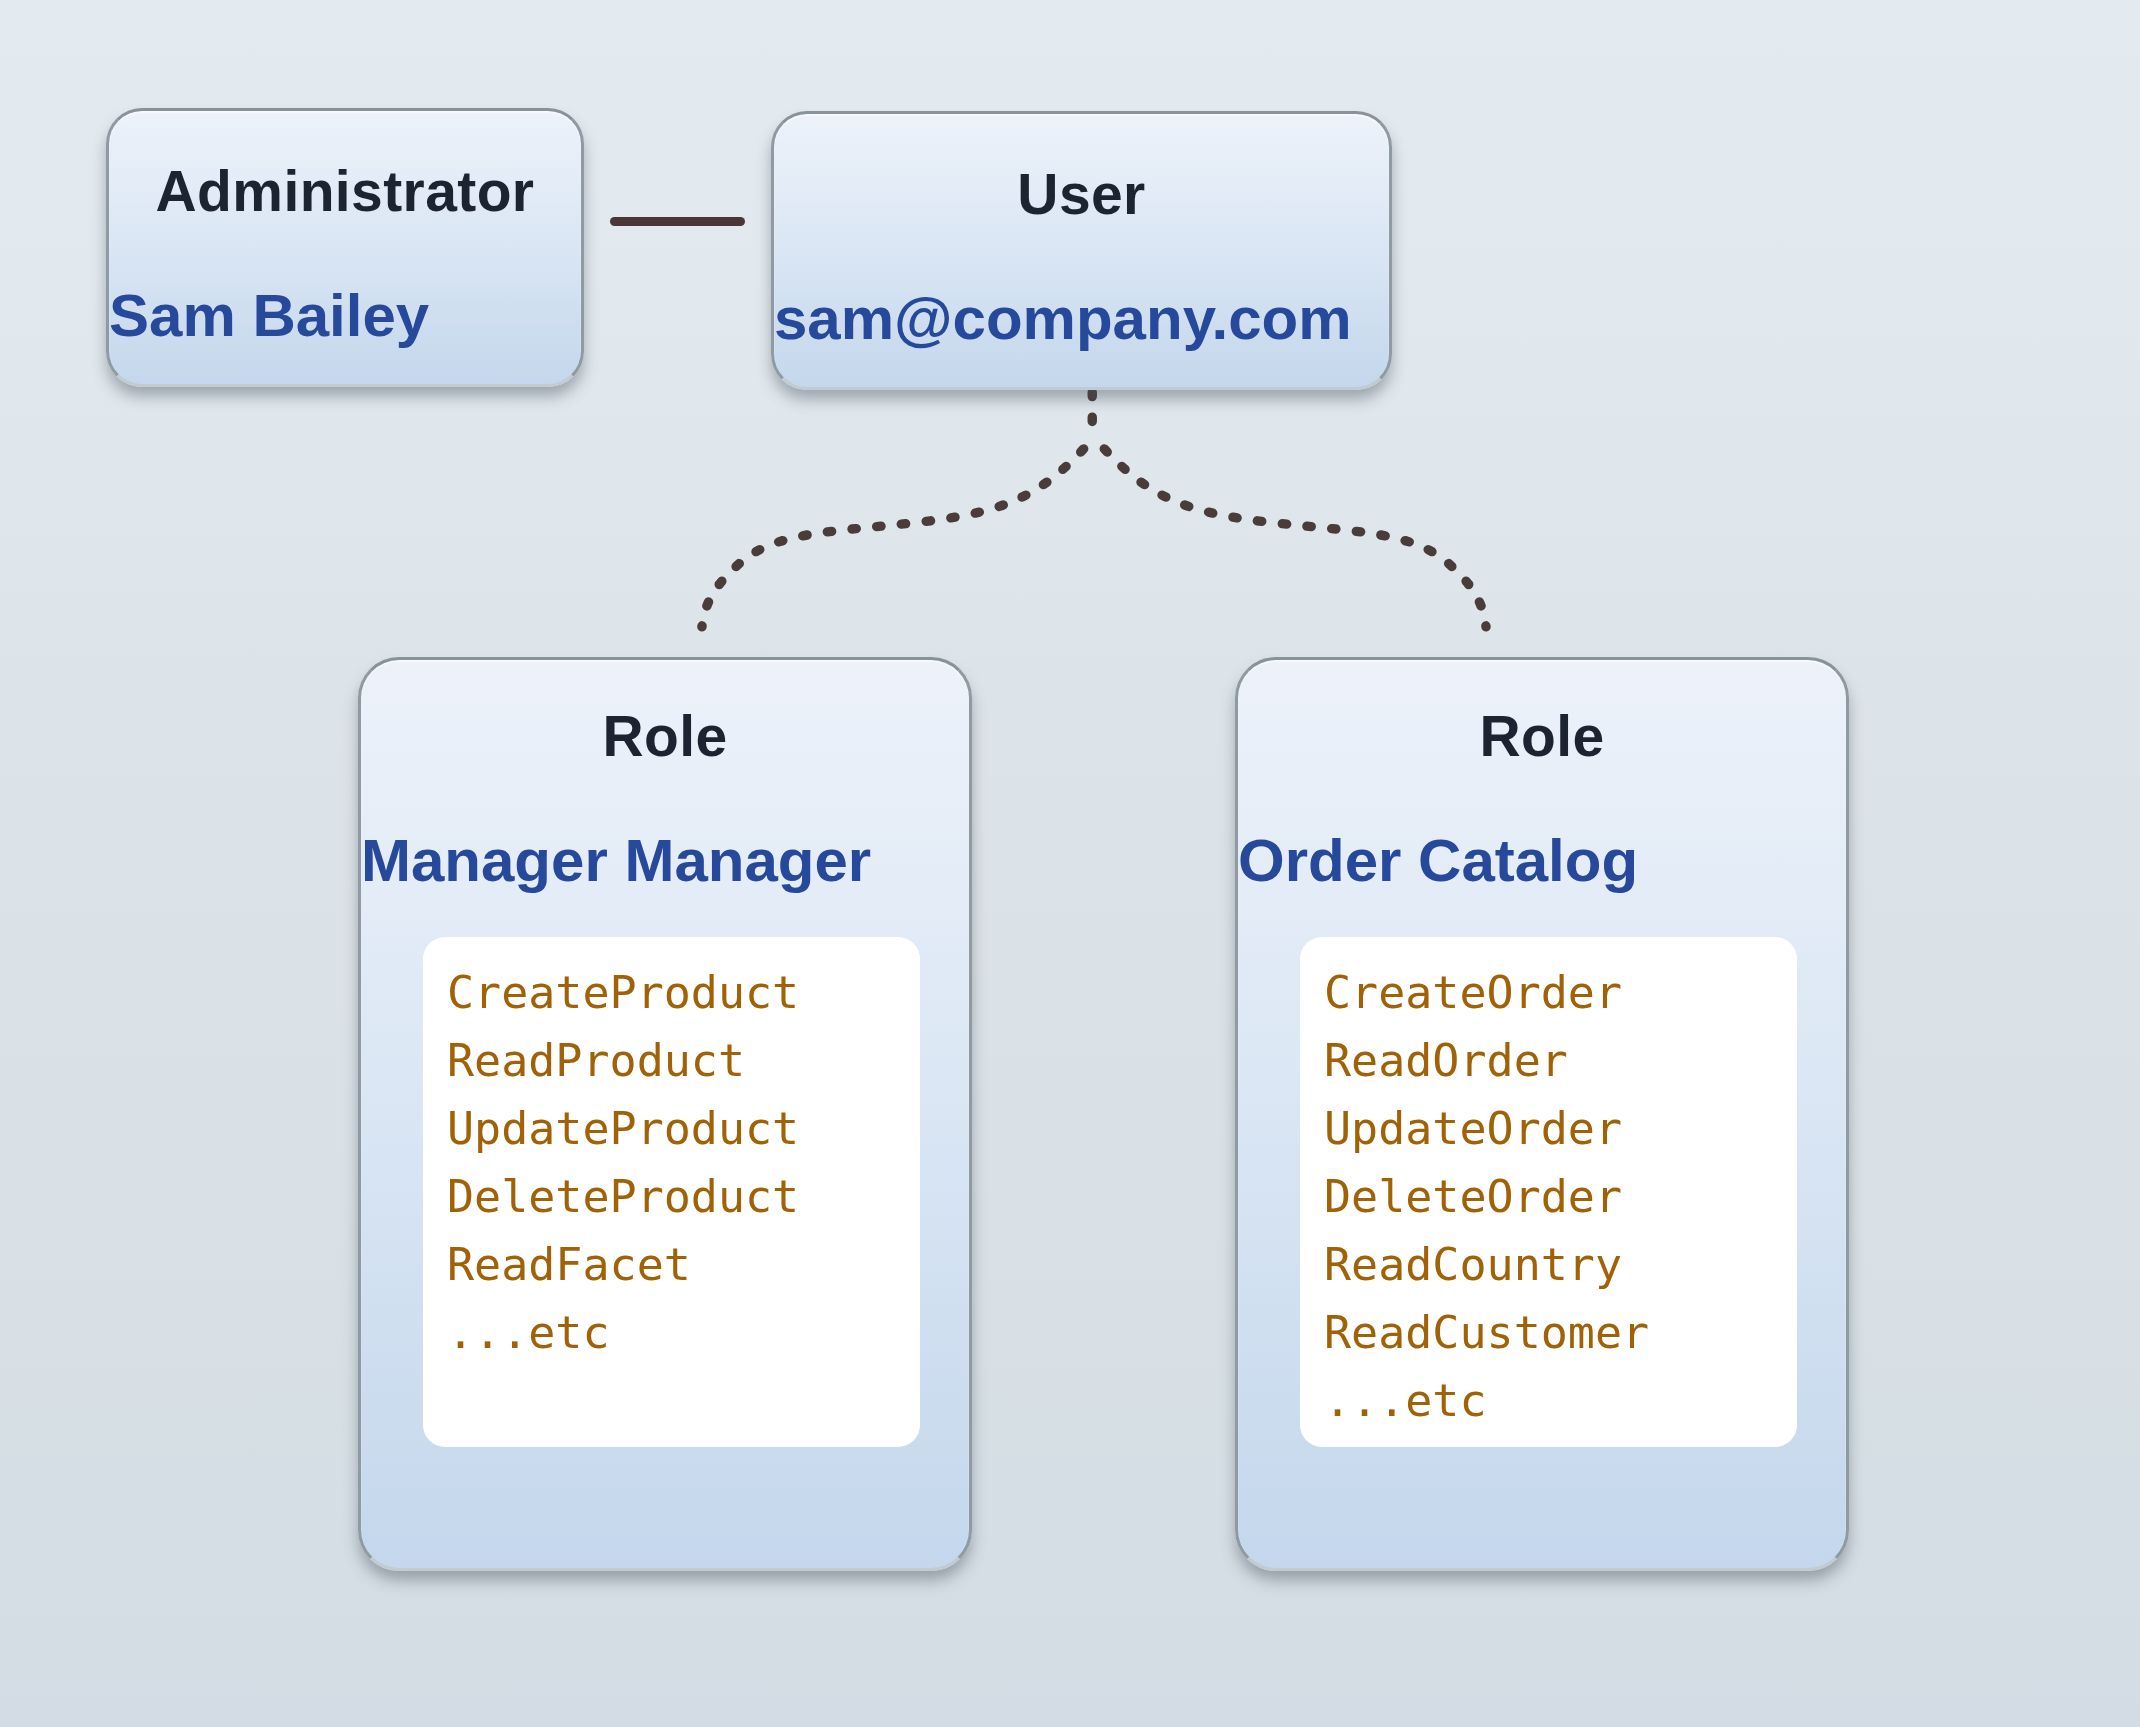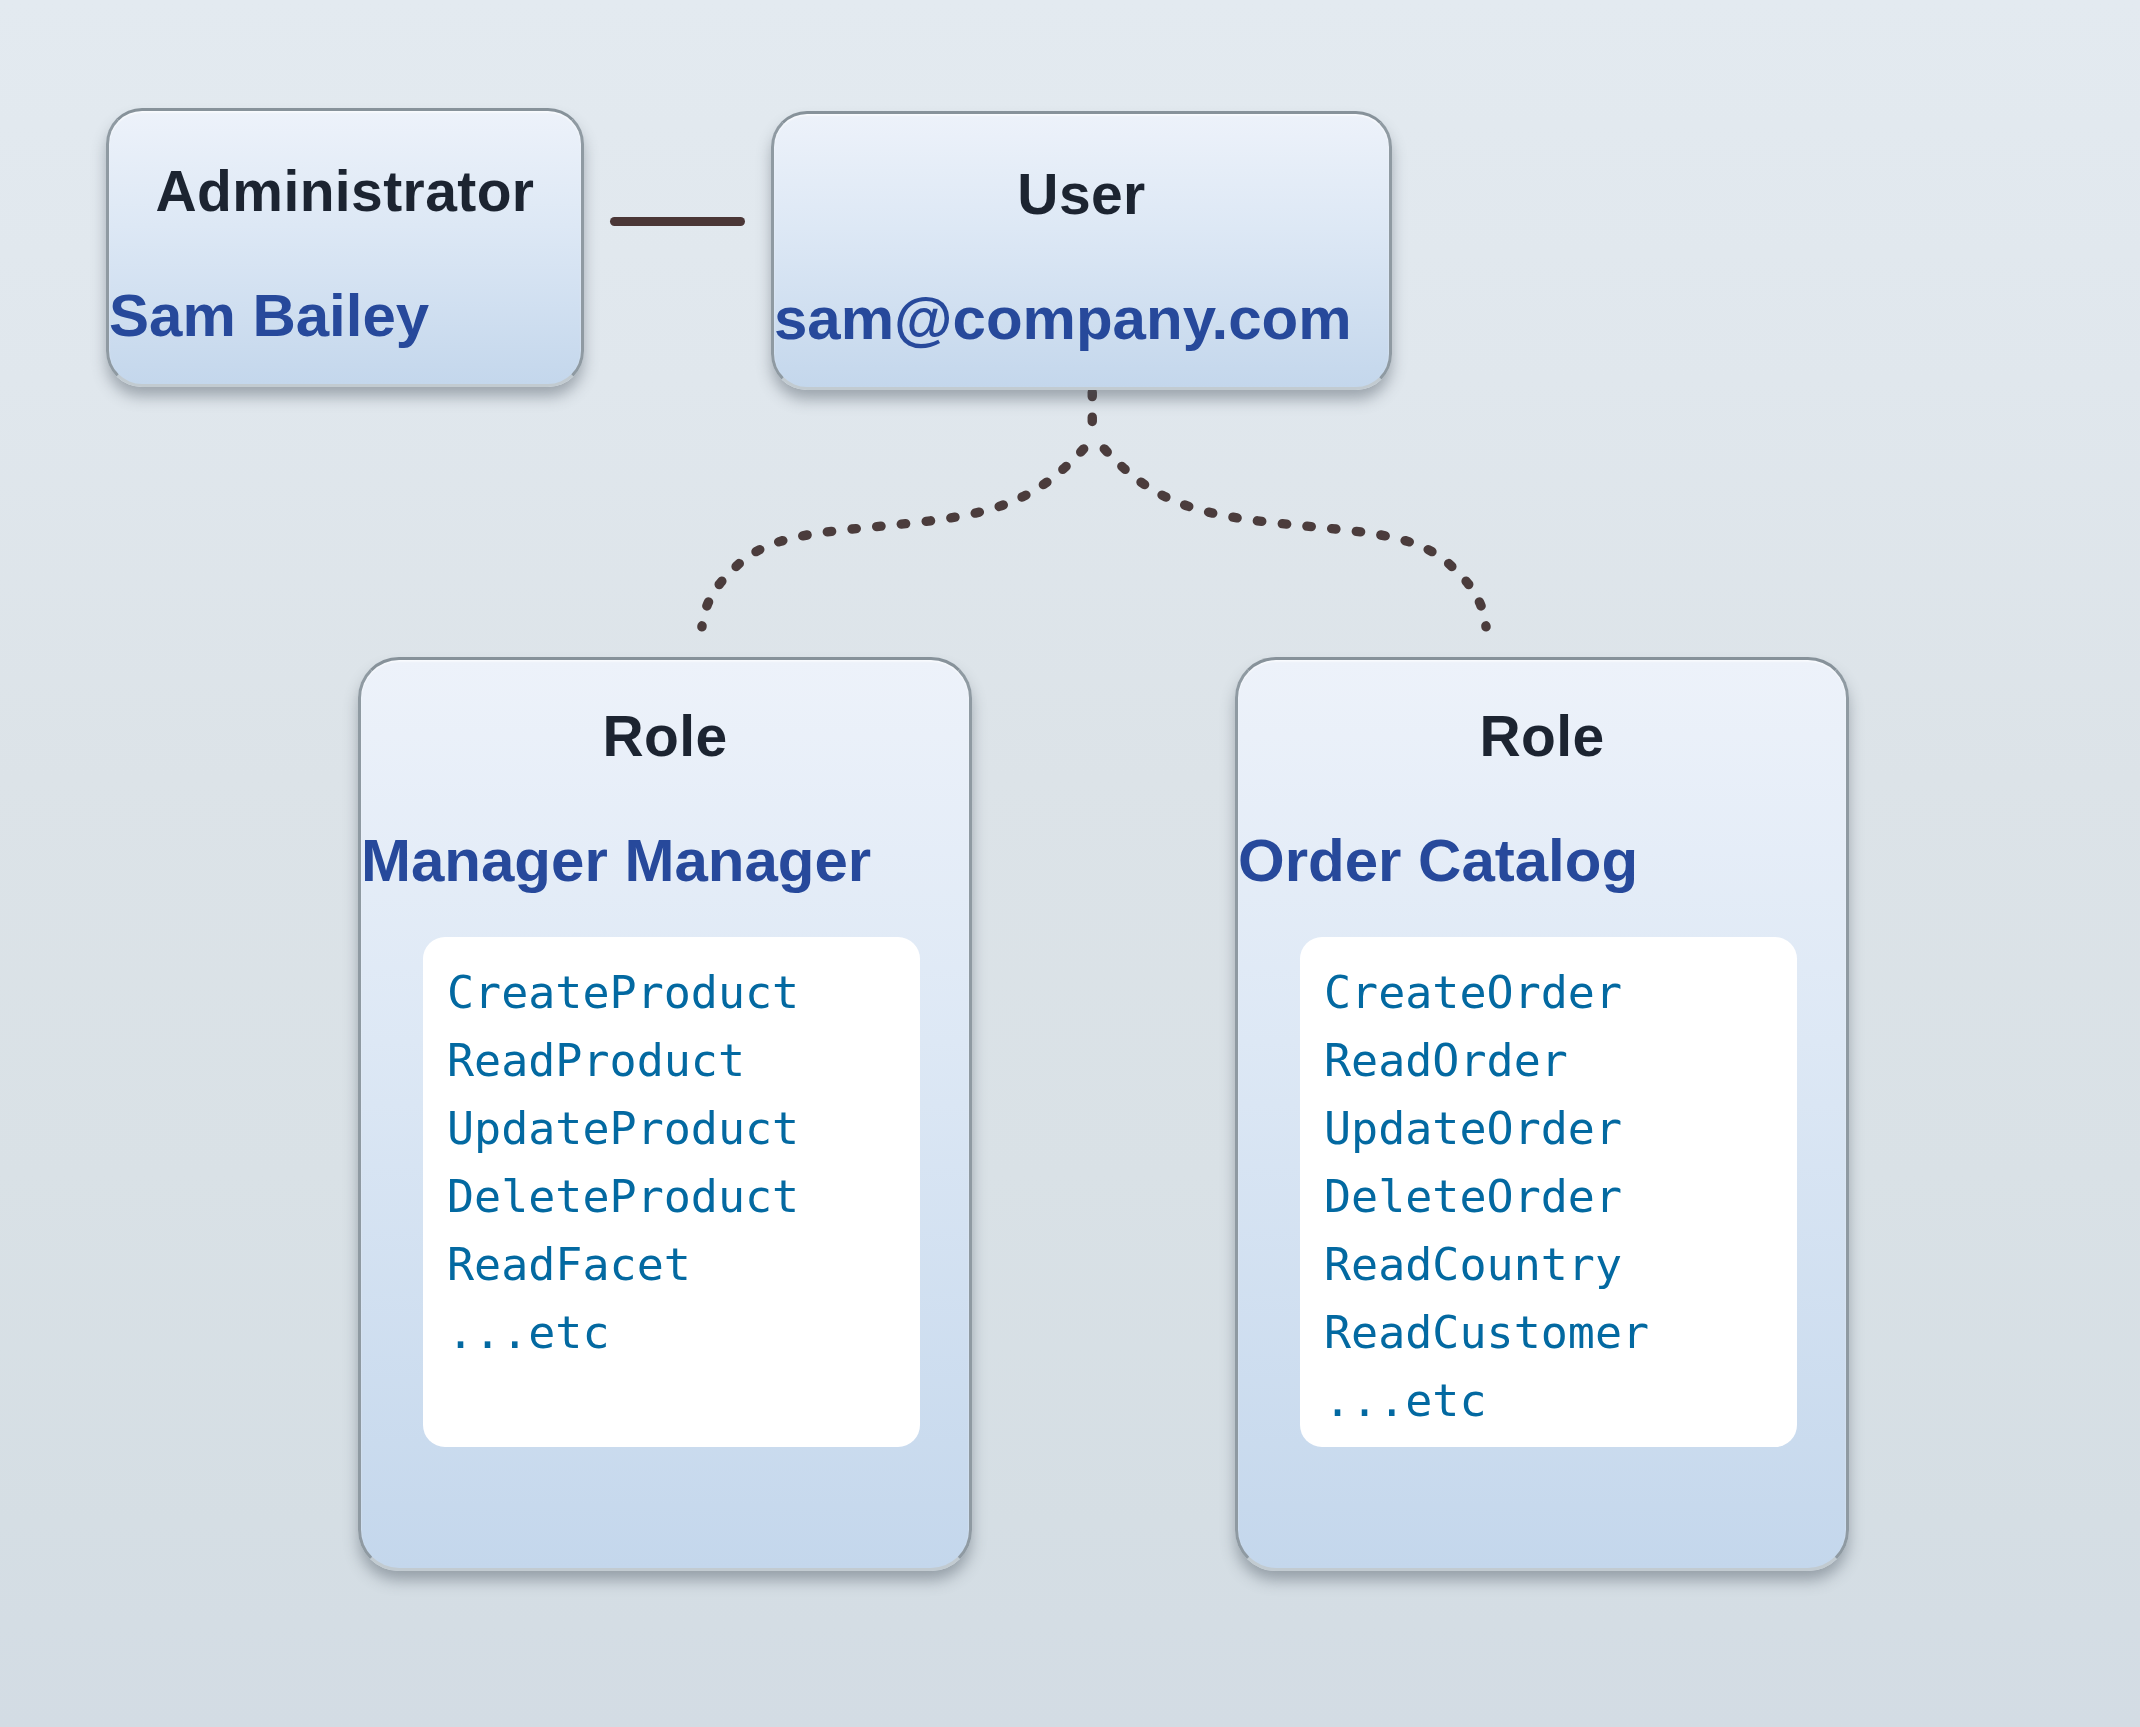--- a/index.html
+++ b/index.html
@@ -116,21 +116,21 @@
     box-sizing: border-box;
     background: #ffffff;
     border-radius: 22px;
     padding: 22px 8.6px 0 24px;
     overflow: hidden;
   }
   .permission-item {
     font-family: "DejaVu Sans Mono", monospace;
     font-size: 45px;
     line-height: 68px;
-    color: #0369a1;
+    color: #a16207;
     white-space: nowrap;
   }
 </style>
 </head>
 <body>
 
 <div id="canvas">
 
   <svg id="connector-layer" viewBox="0 0 2500 2018" xmlns="http://www.w3.org/2000/svg">
     <path class="dotted-path" d="M 1276 458 L 1276 515" stroke="#4b3c3c"></path>

